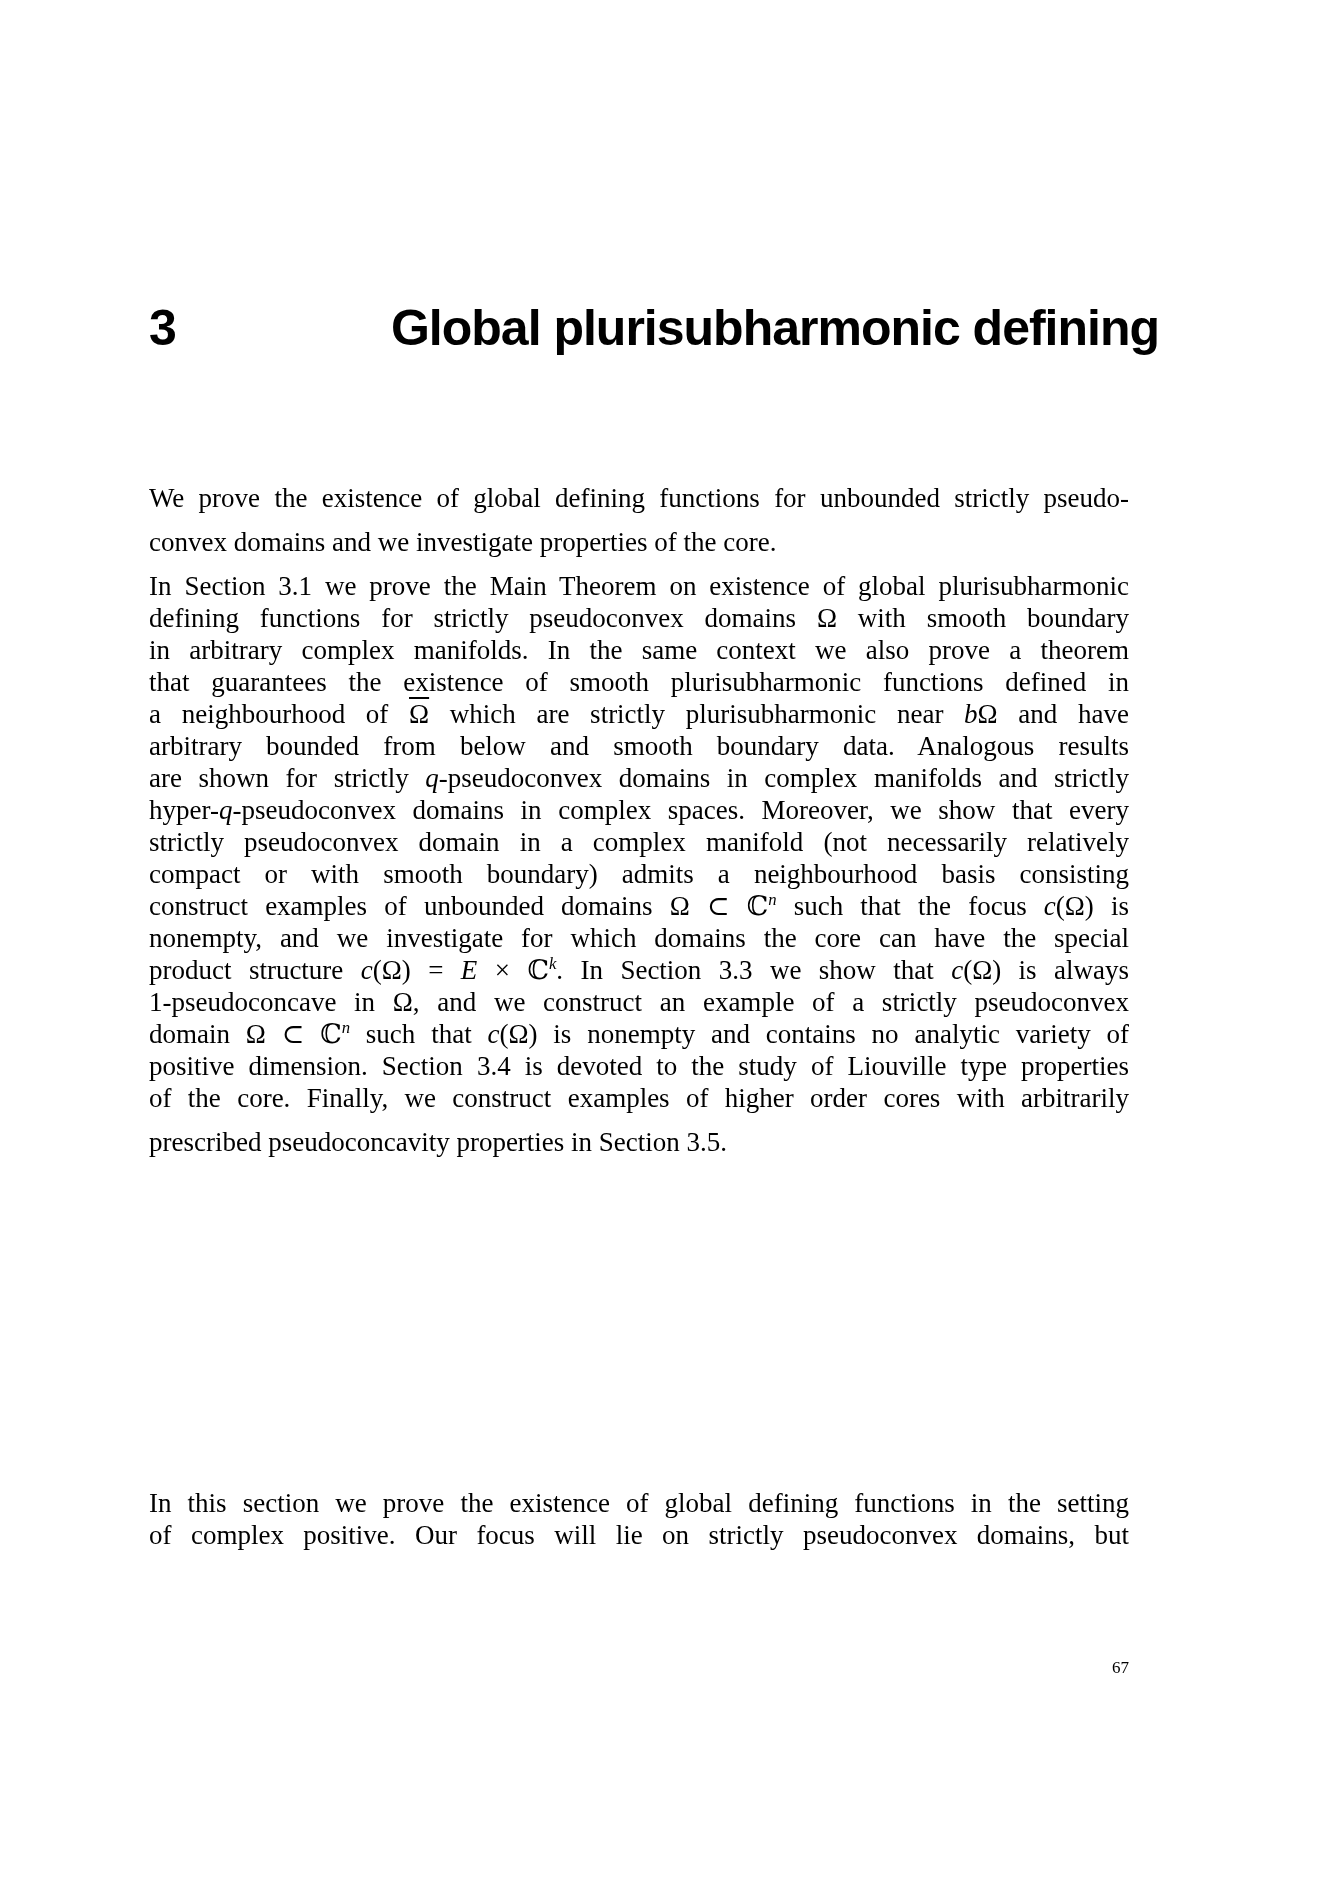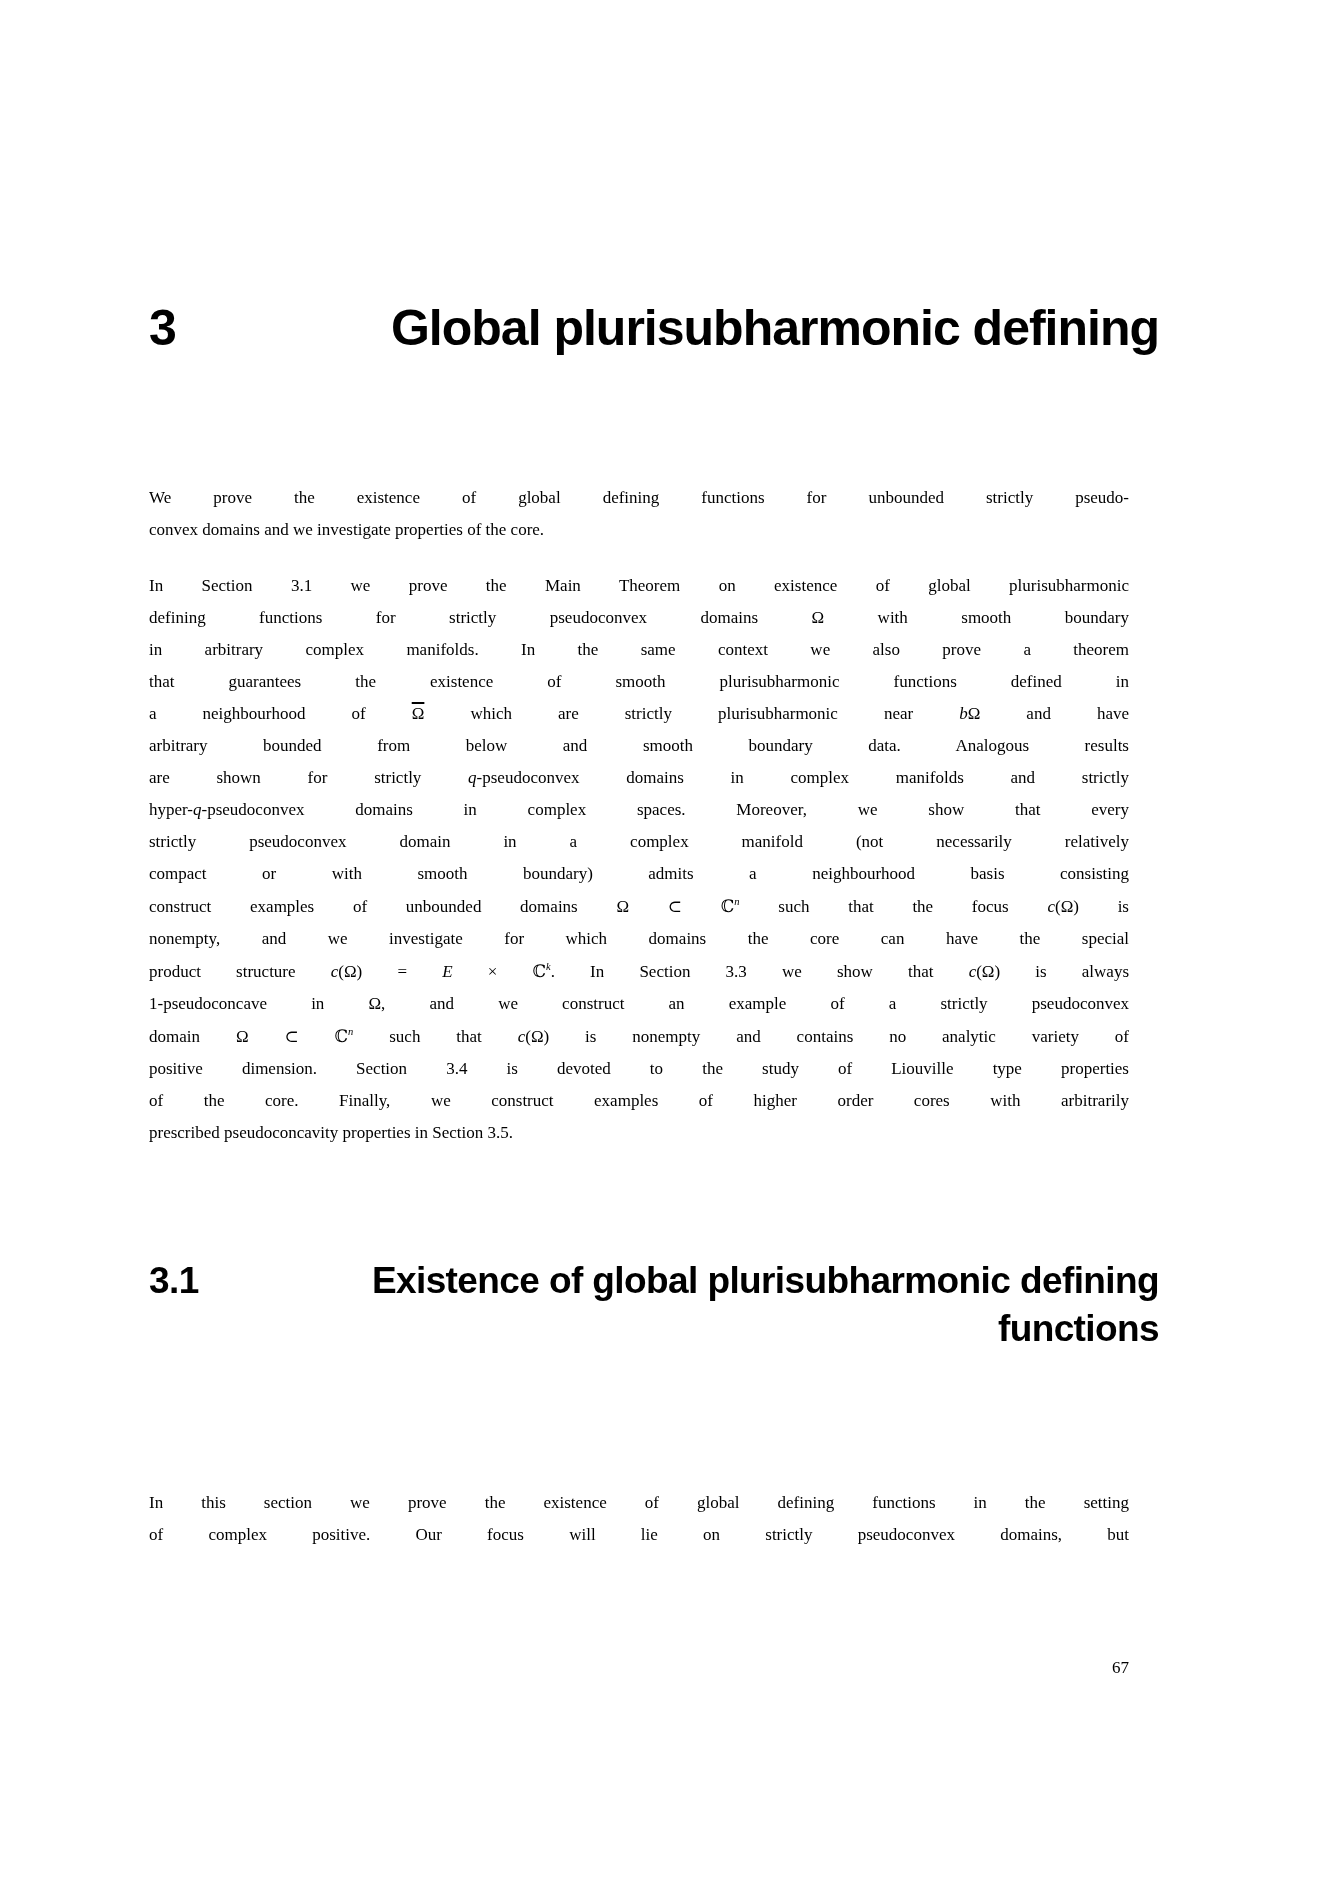--- a/index.html
+++ b/index.html
@@ -26,29 +26,29 @@
   .chapter{top:293px;font-size:50px;line-height:70px;letter-spacing:-1px;}
   .chapter .num{width:41px;}
   .section{top:1257px;font-size:37px;line-height:48px;letter-spacing:-0.6px;}
   .section .num{width:58px;}
   .subsection{top:1410px;font-size:29px;line-height:36px;letter-spacing:-0.4px;}
   .subsection .num{width:74px;}
   .par{
     position:absolute;
     left:149px;
     width:980px;
-    font-size:17px;
+    font-size:27px;
     line-height:32px;
     color:#000;
   }
   #para1{top:482px;}
   #para2{top:570px;}
   #para3{top:1487px;}
   .line{text-align:justify;text-align-last:justify;white-space:normal;}
-  .line.left{text-align-last:left;}
+  .line.left{text-align-last:left;margin-top:12px;}
   .i{font-style:italic;}
   .frak{font-style:italic;}
   .bb{font-family:"DejaVu Serif","DejaVu Sans","Liberation Serif",serif;}
   .sup{font-style:italic;font-size:0.62em;vertical-align:super;line-height:0;}
   .over{text-decoration:overline;text-decoration-thickness:1.5px;}
   .pagenum{
     position:absolute;
     top:1652px;
     left:149px;
     width:980px;
@@ -89,27 +89,20 @@
       <div class="line"><span>construct examples of unbounded domains Ω ⊂ </span><span class="bb">ℂ</span><span class="sup">n</span><span> such that the focus </span><span class="frak">c</span><span>(Ω) is</span></div>
       <div class="line"><span>nonempty, and we investigate for which domains the core can have the special</span></div>
       <div class="line"><span>product structure </span><span class="frak">c</span><span>(Ω) = </span><span class="i">E</span><span> × </span><span class="bb">ℂ</span><span class="sup">k</span><span>. In Section 3.3 we show that </span><span class="frak">c</span><span>(Ω) is always</span></div>
       <div class="line"><span>1-pseudoconcave in Ω, and we construct an example of a strictly pseudoconvex</span></div>
       <div class="line"><span>domain Ω ⊂ </span><span class="bb">ℂ</span><span class="sup">n</span><span> such that </span><span class="frak">c</span><span>(Ω) is nonempty and contains no analytic variety of</span></div>
       <div class="line"><span>positive dimension. Section 3.4 is devoted to the study of Liouville type properties</span></div>
       <div class="line"><span>of the core. Finally, we construct examples of higher order cores with arbitrarily</span></div>
       <div class="line left"><span>prescribed pseudoconcavity properties in Section 3.5.</span></div>
     </div>
 
-  <div class="heading section">
-    <span class="num">3.1</span>
-    <span class="ht">
-      <div>Existence of global plurisubharmonic defining</div>
-      <div>functions</div>
-    </span>
-  </div>
 
 
   <div class="par" id="para3">
       <div class="line"><span>In this section we prove the existence of global defining functions in the setting</span></div>
       <div class="line"><span>of complex positive. Our focus will lie on strictly pseudoconvex domains, but</span></div>
     </div>
 
   <div class="pagenum">67</div>
 
 </div>

